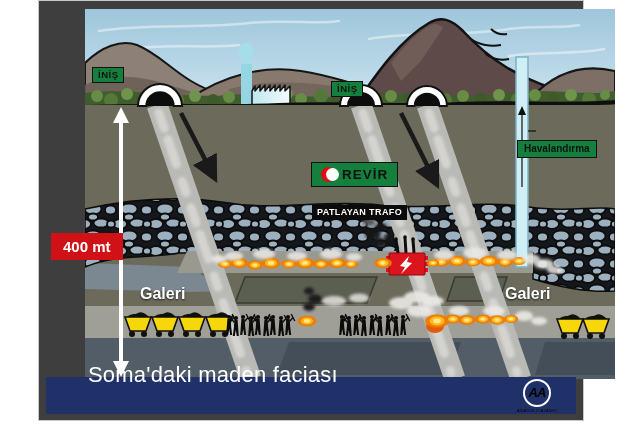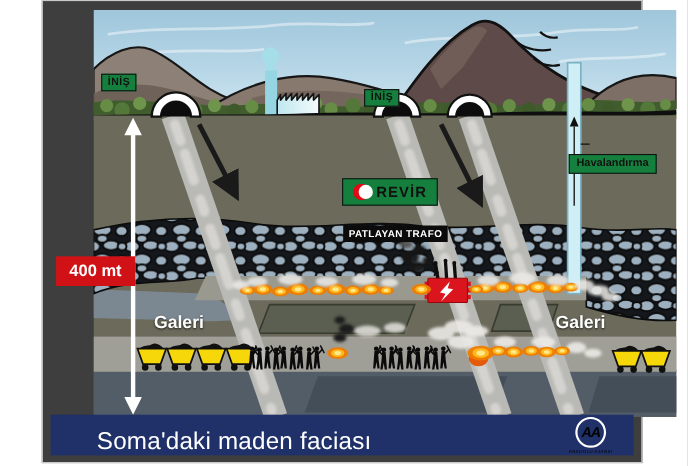--- a/index.html
+++ b/index.html
@@ -24,21 +24,21 @@
               text-shadow:0 1px 2px rgba(0,0,0,.75);padding:0;}
 
   .crescent{position:relative;width:15px;height:15px;flex:0 0 15px;}
   .crescent::before{content:'';position:absolute;inset:0;background:#e30a17;border-radius:50%;}
   .crescent::after{content:'';position:absolute;left:4.5px;top:.8px;width:13px;height:13px;
                    background:#fff;border-radius:50%;}
 
   
   .titlebar{position:absolute;left:46px;top:377px;width:530px;height:37px;
             background:#203169;}
-  .title-text{position:absolute;left:88px;top:388px;font-size:22px;color:#fff;
+  .title-text{position:absolute;left:88px;top:362px;font-size:22px;color:#fff;
               letter-spacing:.2px;white-space:nowrap;}
   .aa-logo{position:absolute;left:517px;top:379px;width:40px;text-align:center;color:#000000;}
   .aa-circle{width:24px;height:24px;margin:0 auto;border:2px solid #fff;border-radius:50%;
              font-weight:bold;font-style:italic;font-size:13px;line-height:23px;
              letter-spacing:-1px;}
   .aa-name{font-size:4px;letter-spacing:.4px;margin-top:1px;white-space:nowrap;}
 </style>
 </head>
 <body>
 

